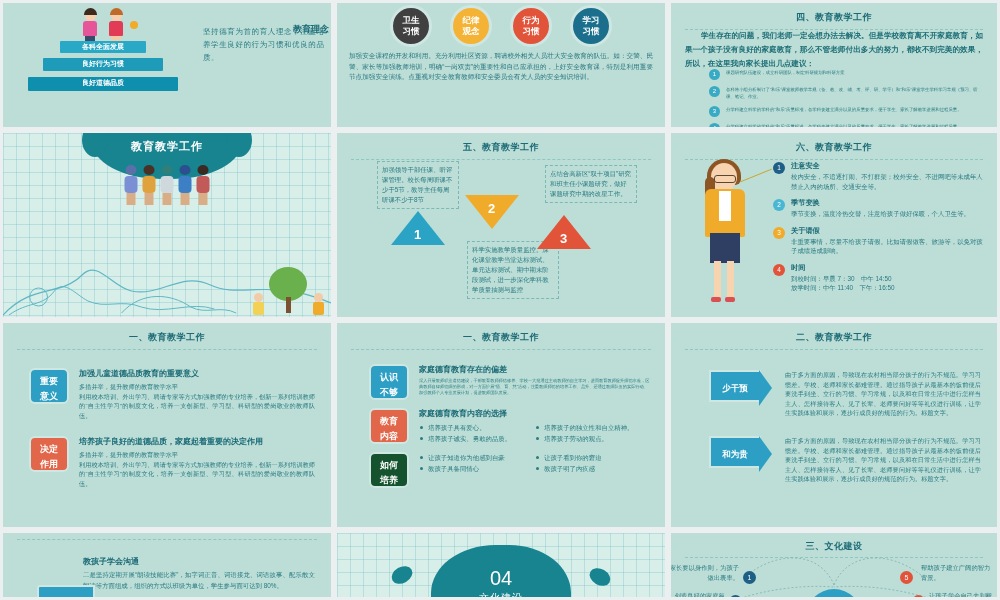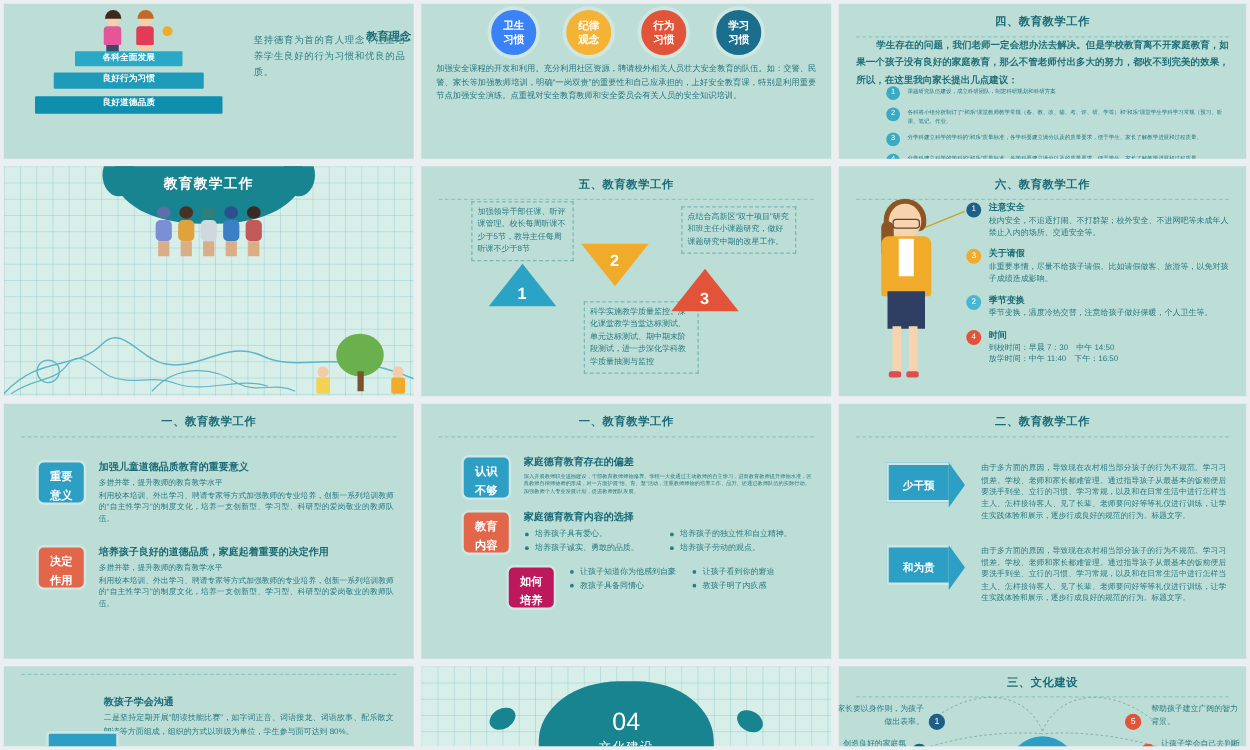--- a/index.html
+++ b/index.html
@@ -51,21 +51,21 @@
   .kid .legs{width:10px;height:7px;margin:0 auto;background:#3a4a6b;}
   .s1-title{position:absolute;left:198px;top:20px;width:128px;text-align:right;
             font-weight:bold;font-size:9px;color:#1b6a77;}
   .s1-body{position:absolute;left:200px;top:22px;width:124px;font-size:7.5px;
            line-height:13px;color:#2c7c85;letter-spacing:.6px;}
   
   .circ-row{position:absolute;top:2px;left:0;width:100%;display:flex;justify-content:center;gap:18px;}
   .circ{width:42px;height:42px;border-radius:50%;display:flex;flex-direction:column;
         align-items:center;justify-content:center;color:#fff;font-weight:bold;
         font-size:8.5px;line-height:11px;border:3px solid #cfe7e2;box-sizing:border-box;}
-  .c-1{background:#3b82f6;}
+  .c-1{background:#404040;}
   .c-2{background:#f5b335;}
   .c-3{background:#e2543a;}
   .c-4{background:#1b6f8c;}
   .s2-body{position:absolute;left:12px;top:48px;right:12px;font-size:6.6px;line-height:10.5px;
            color:#27747e;text-align:justify;}
   
   .cover{background:#d8efe9;position:relative;}
   .cover .gridlines{position:absolute;inset:0;
     background-image:linear-gradient(to right,rgba(120,190,200,.35) 1px,transparent 1px),
                      linear-gradient(to bottom,rgba(120,190,200,.35) 1px,transparent 1px);
@@ -124,21 +124,21 @@
           line-height:12px;text-align:center;margin-right:6px;margin-top:1px;}
   .s6-t{font-weight:bold;font-size:7.2px;color:#1b6a77;margin-bottom:1px;}
   .s6-b{font-size:6.4px;line-height:9.5px;color:#2a7a83;}
   
   .tagblock{display:flex;margin:0 0 16px 0;}
   .tag{flex:0 0 auto;width:40px;height:36px;border-radius:6px;color:#fff;font-weight:bold;
        font-size:9px;line-height:15px;text-align:center;padding-top:4px;box-sizing:border-box;
        border:2px solid #cfe7e2;}
   .tag.blue{background:#2e9fc4;}
   .tag.orange{background:#e2664a;}
-  .tag.navy{background:#be185d;margin-left:36px;}
+  .tag.navy{background:#14532d;}
   .t-body{margin-left:10px;flex:1;}
   .t-h{font-weight:bold;font-size:8px;color:#1b6a77;margin-bottom:3px;}
   .t-p{font-size:6.2px;line-height:9.5px;color:#2a7a83;text-align:justify;}
   .t-tiny{font-size:4.2px;line-height:6px;color:#2a7a83;}
   .bul2{display:flex;flex-wrap:wrap;}
   .bul2 li{width:50%;list-style:none;font-size:6.4px;line-height:11px;color:#2a7a83;position:relative;padding-left:9px;box-sizing:border-box;}
   .bul2 li:before{content:"";position:absolute;left:1px;top:4px;width:3px;height:3px;background:#2a7a83;border-radius:50%;}
   .bul2{margin:0;padding:0;}
   
   .arrowrow{display:flex;margin-bottom:18px;align-items:flex-start;justify-content:space-between;}
@@ -348,31 +348,31 @@
     </div>
     <div class="s6-list">
       <div class="s6-item">
         <div class="s6-num" style="background:#1e5f86">1</div>
         <div>
           <div class="s6-t">注意安全</div>
           <div class="s6-b">校内安全，不追逐打闹、不打群架；校外安全、不进网吧等未成年人禁止入内的场所、交通安全等。</div>
         </div>
       </div>
       <div class="s6-item">
+        <div class="s6-num" style="background:#49b7d4">2</div>
+        <div>
+          <div class="s6-t">季节变换</div>
+          <div class="s6-b">季节变换，温度冷热交替，注意给孩子做好保暖，个人卫生等。</div>
+        </div>
+      </div>
+      <div class="s6-item">
         <div class="s6-num" style="background:#f0ab2a">3</div>
         <div>
           <div class="s6-t">关于请假</div>
           <div class="s6-b">非重要事情，尽量不给孩子请假。比如请假做客、旅游等，以免对孩子成绩造成影响。</div>
-        </div>
-      </div>
-      <div class="s6-item">
-        <div class="s6-num" style="background:#49b7d4">2</div>
-        <div>
-          <div class="s6-t">季节变换</div>
-          <div class="s6-b">季节变换，温度冷热交替，注意给孩子做好保暖，个人卫生等。</div>
         </div>
       </div>
       <div class="s6-item">
         <div class="s6-num" style="background:#e2543a">4</div>
         <div>
           <div class="s6-t">时间</div>
           <div class="s6-b" style="white-space:pre-line">到校时间：早晨 7：30　中午 14:50
 放学时间：中午 11:40　下午：16:50</div>
         </div>
       </div>

